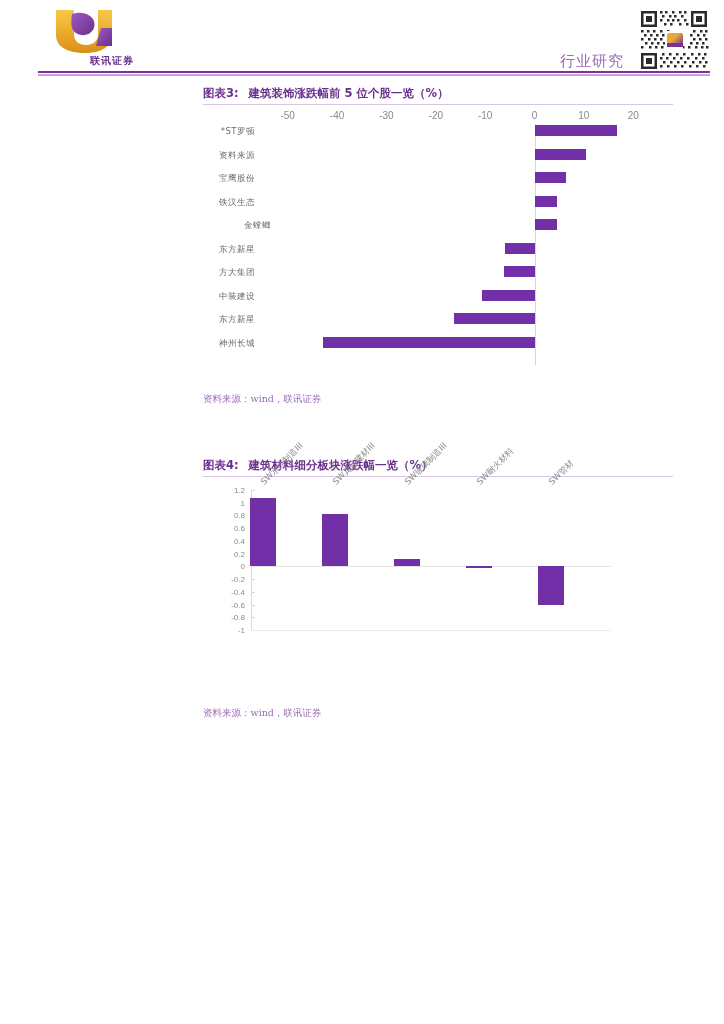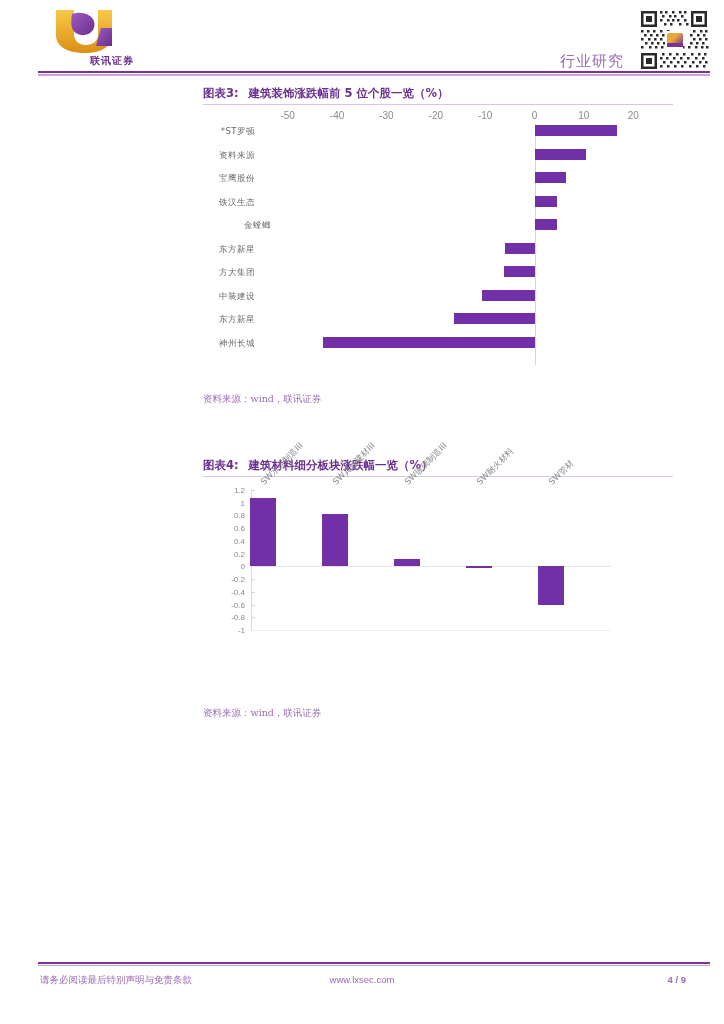--- a/index.html
+++ b/index.html
@@ -477,21 +477,14 @@
           <div class="c4-cat-label" style="left: 208px; top: -6px;">SW玻璃制造III</div>
           <div class="c4-cat-label" style="left: 280px; top: -6px;">SW耐火材料</div>
           <div class="c4-cat-label" style="left: 352px; top: -6px;">SW管材</div>
         </div>
     </div>
 
     <div class="fig-source" style="left:203px; top:627px;">资料来源：wind，联讯证券</div>
 
   </div>
 
-  <div class="footer">
-    <div class="footer-rule-a"></div>
-    <div class="footer-rule-b"></div>
-    <div class="footer-left">请务必阅读最后特别声明与免责条款</div>
-    <div class="footer-center">www.lxsec.com</div>
-    <div class="footer-right">4 / 9</div>
-  </div>
 
 </div>
 
 </body></html>

